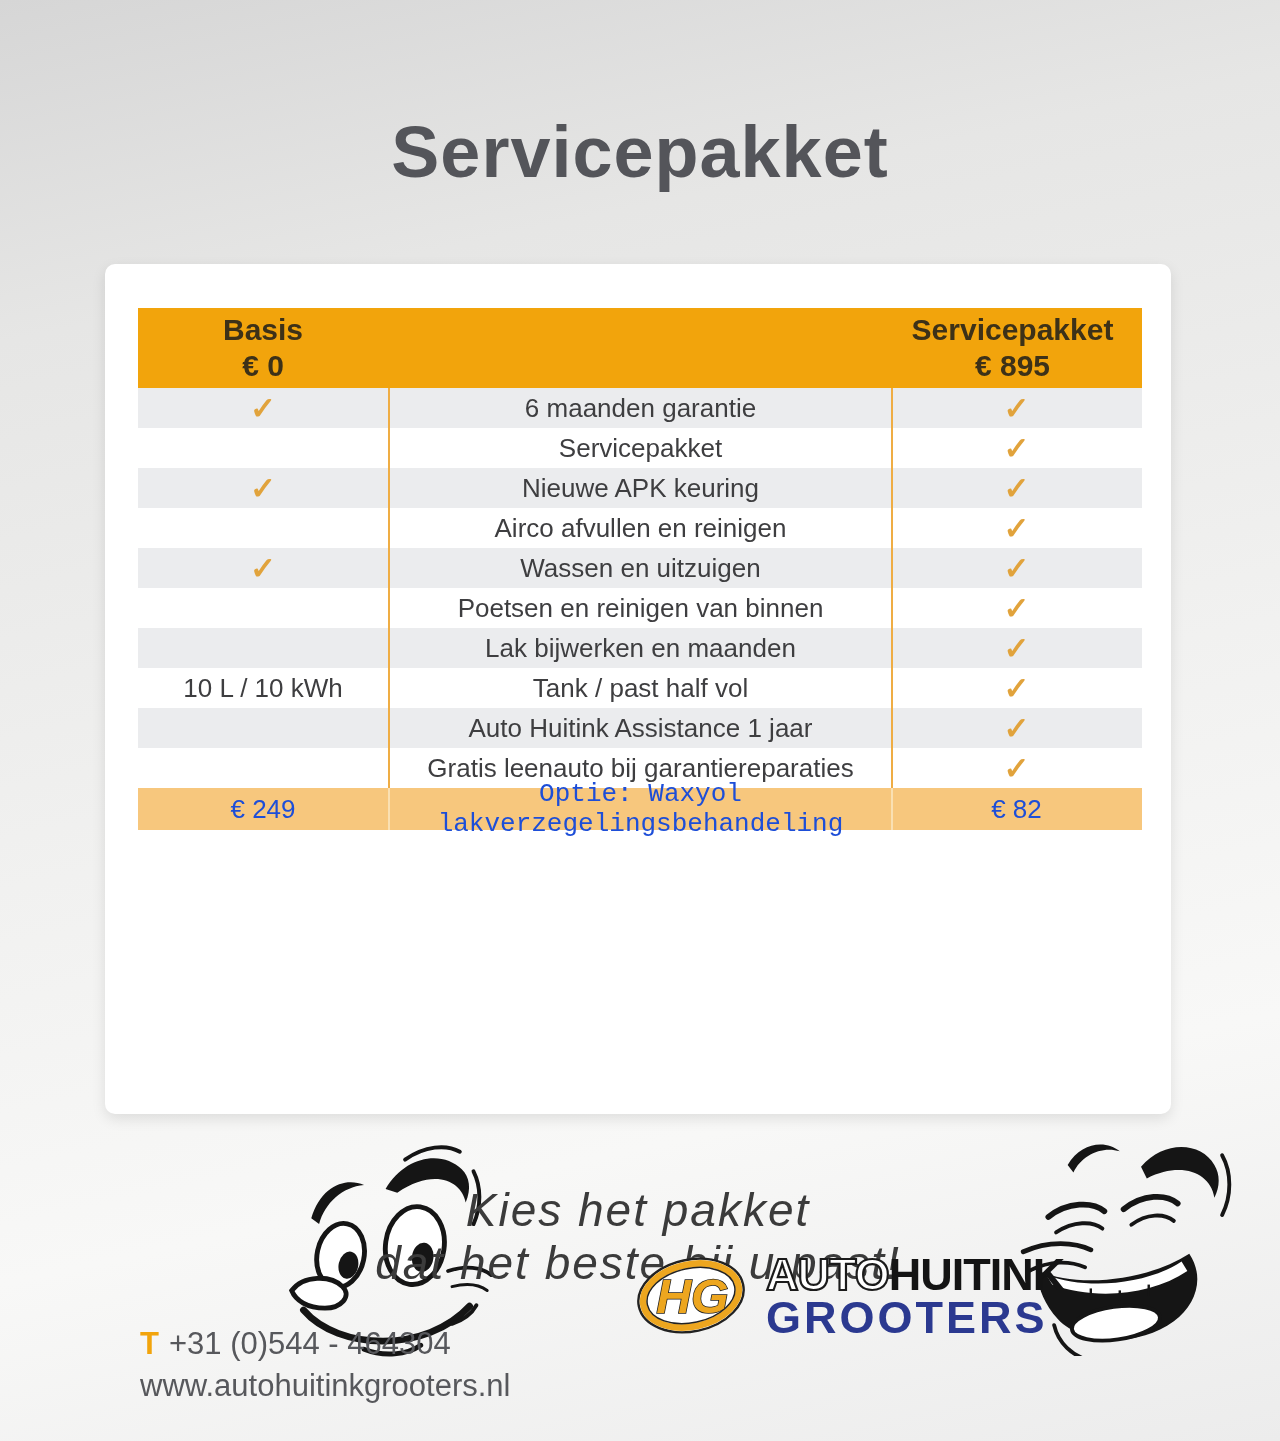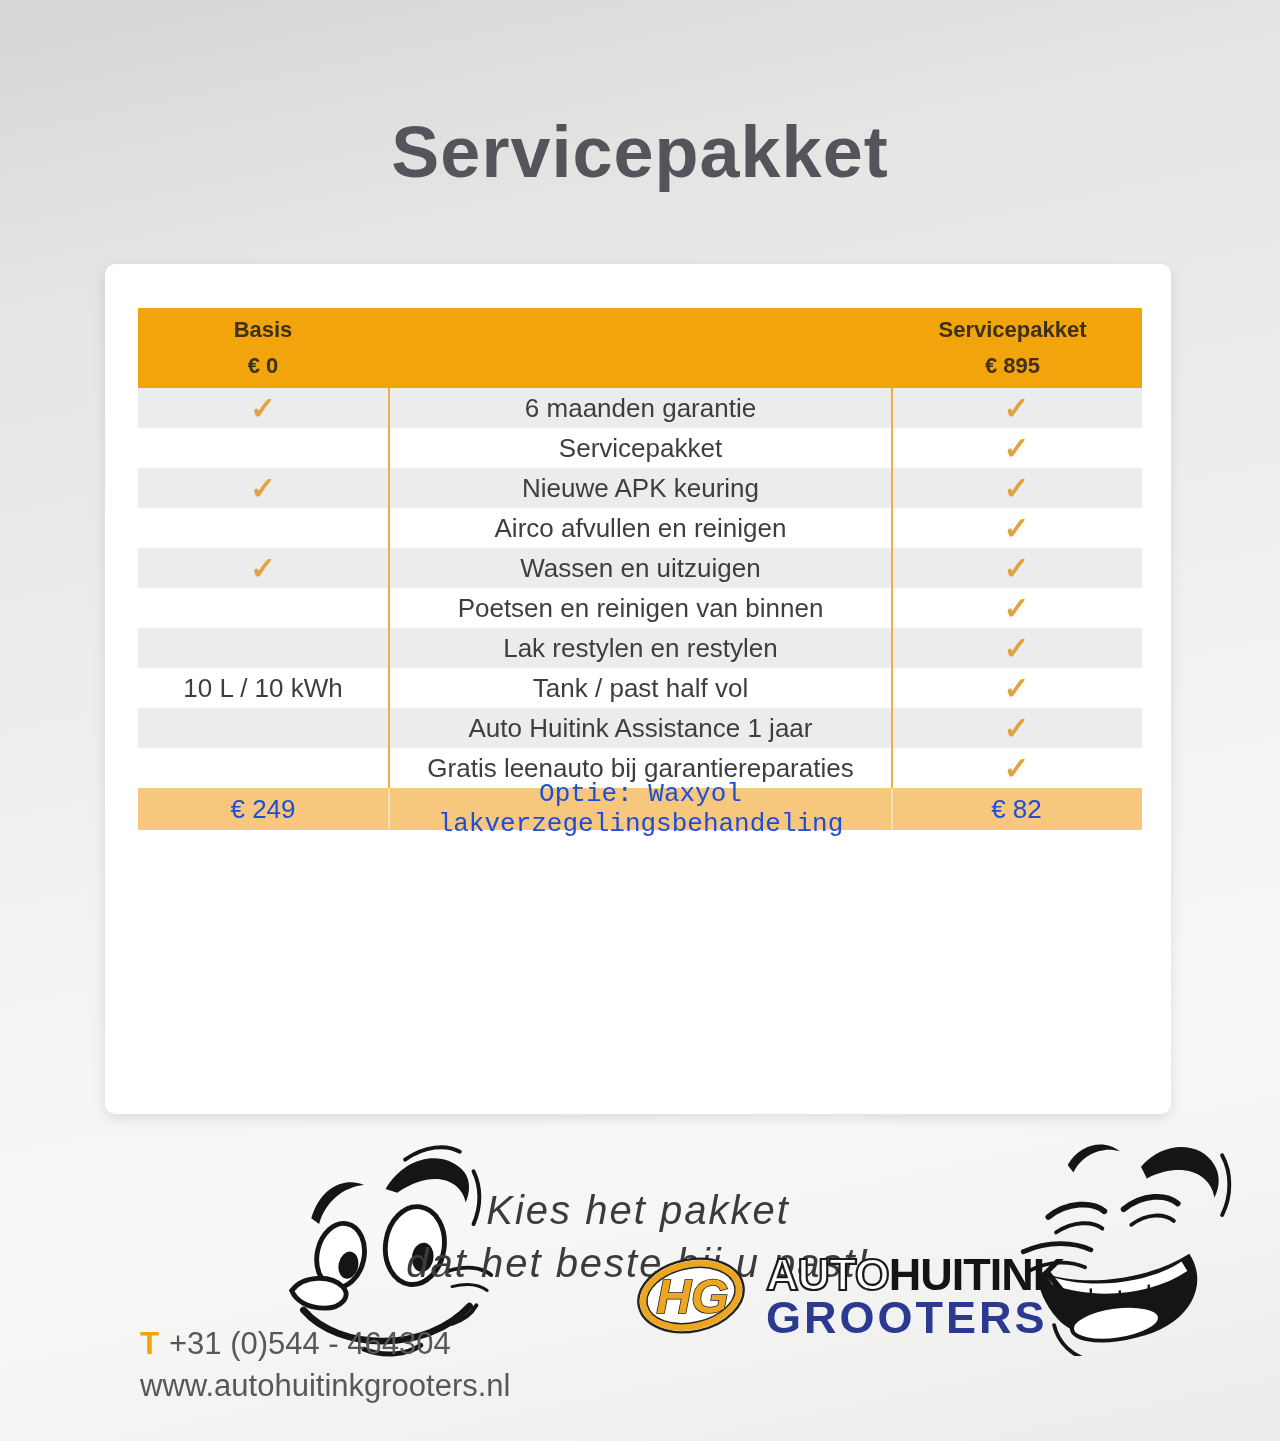--- a/index.html
+++ b/index.html
@@ -14,37 +14,37 @@
     letter-spacing:1px;color:var(--titlegrey,#54555A);
   }
   .card{
     position:absolute;left:105px;top:264px;width:1066px;height:850px;
     background:#ffffff;border-radius:10px;
     box-shadow:0 5px 14px rgba(0,0,0,0.10);
   }
   .pkg-table{position:absolute;left:33px;top:44px;width:1004px;}
   .thead{
     display:flex;height:80px;background:var(--accent,#F2A40C);
-    color:#3D3118;font-weight:bold;font-size:22px;line-height:36px;
+    color:#3D3118;font-weight:bold;font-size:30px;line-height:36px;
   }
   .thead .cell{flex-direction:column;}
   .trow{display:flex;height:40px;font-size:26px;color:#3E3E40;}
   .rows .trow:nth-child(odd){background:var(--stripe,#EBECEE);}
   .rows .trow:nth-child(even){background:#ffffff;}
   .oprow{display:flex;height:42px;background:var(--optionrow,#F7C77D);font-size:26px;color:#1d4ed8;}
   .cell{display:flex;align-items:center;justify-content:center;text-align:center;}
   .col1{width:250px;}
   .col2{width:501px;}
   .col3{width:247px;}
   .trow .col2,.oprow .col2{border-left:2px solid var(--divider,#EFAD44);border-right:2px solid var(--divider,#EFAD44);}
   .oprow .col2{border-color:#FAE0B2;font-family:Liberation Mono, monospace;}
   .cell.check{color:var(--check,#E1A33C);font-weight:bold;font-size:31px;}
   .tagline{
     position:absolute;top:920px;left:0;width:100%;text-align:center;
-    font-style:italic;font-size:40px;line-height:53px;color:#3B3B3B;letter-spacing:2px;
+    font-style:italic;font-size:46px;line-height:53px;color:#3B3B3B;letter-spacing:2px;
   }
   .face{position:absolute;}
   .face-left{left:160px;top:878px;width:245px;height:215px;}
   .face-right{left:905px;top:870px;width:235px;height:222px;}
   .contact{position:absolute;left:140px;top:1323px;font-size:31px;line-height:42px;color:#57585C;}
   .contact .t-label{color:var(--accent,#F2A40C);font-weight:bold;margin-right:10px;}
   .logo{position:absolute;left:632px;top:1250px;display:flex;align-items:flex-start;}
   .logo-badge{width:118px;height:92px;}
   .logo-words{margin-left:16px;margin-top:2px;font-weight:bold;}
   .logo-line1{font-size:45px;line-height:46px;letter-spacing:-1px;color:#141414;white-space:nowrap;}
@@ -99,21 +99,21 @@
           <div class="cell col2">Wassen en uitzuigen</div>
           <div class="cell col3 check">✓</div>
         </div>
         <div class="trow">
           <div class="cell col1"></div>
           <div class="cell col2">Poetsen en reinigen van binnen</div>
           <div class="cell col3 check">✓</div>
         </div>
         <div class="trow">
           <div class="cell col1"></div>
-          <div class="cell col2">Lak restylen en restylen</div>
+          <div class="cell col2">Lak bijwerken en maanden</div>
           <div class="cell col3 check">✓</div>
         </div>
         <div class="trow">
           <div class="cell col1">10 L / 10 kWh</div>
           <div class="cell col2">Tank / past half vol</div>
           <div class="cell col3 check">✓</div>
         </div>
         <div class="trow">
           <div class="cell col1"></div>
           <div class="cell col2">Auto Huitink Assistance 1 jaar</div>

